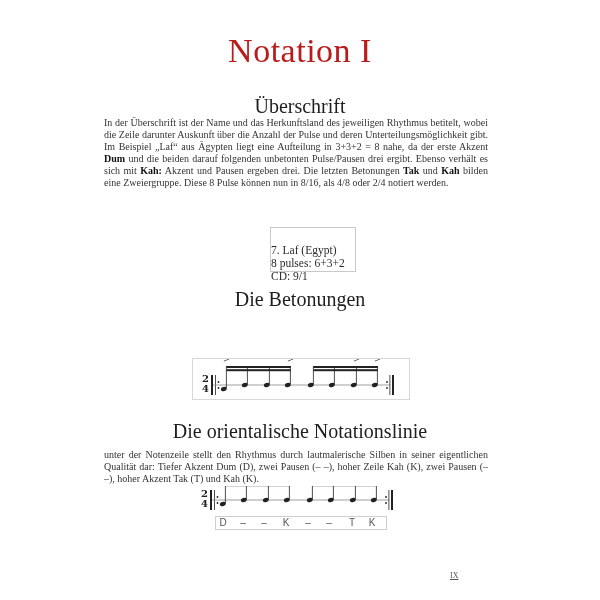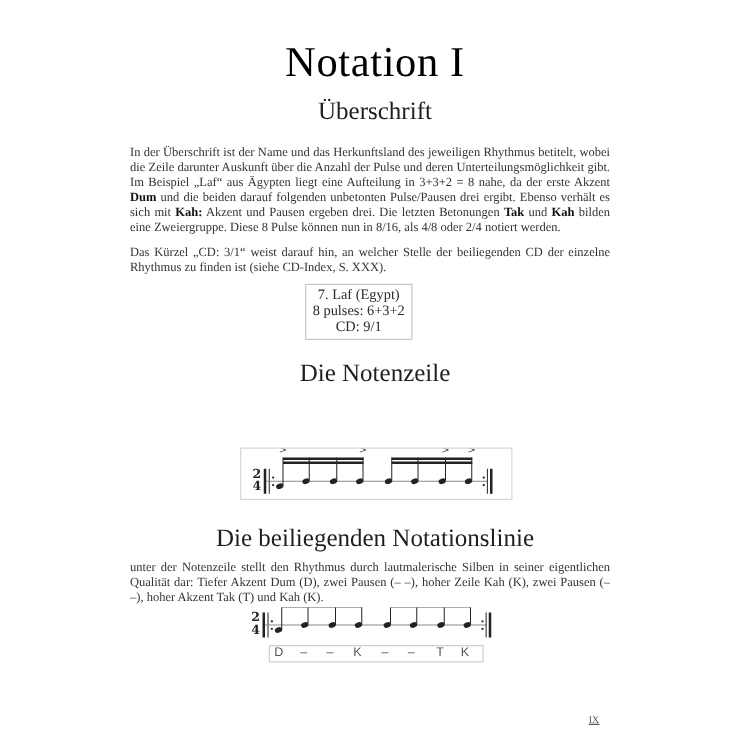--- a/index.html
+++ b/index.html
@@ -1,63 +1,62 @@
 <!DOCTYPE html>
 <html><head>
 <meta charset="utf-8">
 <style>
   html, body { margin: 0; padding: 0; background: #ffffff; }
   body { width: 600px; height: 600px; position: relative; overflow: hidden;
          font-family: "DejaVu Serif", "Liberation Serif", serif; color: #2a2a2a; }
   .page { position: absolute; left: 0; top: 0; width: 600px; height: 600px; background: #fff; }
 
   .h1 { position: absolute; left: 0; width: 600px; top: 32px; text-align: center;
-        font-family: "Liberation Serif", serif; font-size: 34px; color: #000000; letter-spacing: 0.5px; }
+        font-family: "Liberation Serif", serif; font-size: 34px; color: #b91c1c; letter-spacing: 0.5px; }
   .h2 { position: absolute; left: 0; width: 600px; text-align: center;
         font-family: "Liberation Serif", serif; font-size: 20px; color: #1e1e1e; }
 
   .para { position: absolute; left: 104px; width: 384px;
           font-family: "Liberation Serif", serif; font-size: 10px; line-height: 12.1px;
           text-align: justify; color: #333; }
   .para b { color: #111; }
 
-  .infobox { position: absolute; left: 244px; top: 227px; width: 86px; height: 45px;
-             border: 1px solid #c9c9c9; box-sizing: border-box; text-align: center;
+  .infobox { position: absolute; left: 270px; top: 227px; width: 86px; height: 45px;
+             border: 1px solid #c9c9c9; box-sizing: border-box; text-align: left;
              font-family: "Liberation Serif", serif; font-size: 11.5px; line-height: 13px;
-             padding-top: 2px; color: #2a2a2a; }
+             padding-top: 16px; color: #2a2a2a; }
 
   .staffbox { position: absolute; border: 1px solid #d8d8d8; box-sizing: border-box; background: #fff; }
   .staff svg { position: absolute; left: 0; top: 0; }
 
   .syllables { position: absolute; left: 215px; top: 516px; width: 172px; height: 14px;
                border: 1px solid #cfcfcf; box-sizing: border-box; display: flex;
                font-family: "Liberation Sans", sans-serif; font-size: 10px; color: #555; }
   .syl { position: absolute; top: 0px; width: 12px; text-align: center; line-height: 12px; }
 
-  .pagenum { position: absolute; left: 471px; top: 571px; font-family: "Liberation Serif", serif;
+  .pagenum { position: absolute; left: 450px; top: 571px; font-family: "Liberation Serif", serif;
              font-size: 8px; color: #555; text-decoration: underline; }
 </style>
 </head>
 <body>
 
 <div class="page">
 
   <div class="h1">Notation I</div>
 
-  <div class="h2" style="top:78px;">Überschrift</div>
+  <div class="h2" style="top:95px;">Überschrift</div>
   <div class="para" id="p1" style="top:117px;"><span>In der Überschrift ist der Name und das Herkunftsland des jeweiligen Rhythmus betitelt, wobei die Zeile darunter Auskunft über die Anzahl der Pulse und deren Unterteilungsmöglichkeit gibt. Im Beispiel „Laf“ aus Ägypten liegt eine Aufteilung in 3+3+2 = 8 nahe, da der erste Akzent </span><b>Dum</b><span> und die beiden darauf folgenden unbetonten Pulse/Pausen drei ergibt. Ebenso verhält es sich mit </span><b>Kah:</b><span> Akzent und Pausen ergeben drei. Die letzten Betonungen </span><b>Tak</b><span> und </span><b>Kah</b><span> bilden eine Zweiergruppe. Diese 8 Pulse können nun in 8/16, als 4/8 oder 2/4 notiert werden.</span></div>
-  <div class="para" style="top:197px;">Das Kürzel „CD: 3/1“ weist darauf hin, an welcher Stelle der beiliegenden CD der einzelne Rhythmus zu finden ist (siehe CD-Index, S. XXX).</div>
 
   <div class="infobox">
     <div>7. Laf (Egypt)</div>
     <div>8 pulses: 6+3+2</div>
     <div>CD: 9/1</div>
   </div>
 
-  <div class="h2" style="top:288px;">Die Notenzeile</div>
+  <div class="h2" style="top:288px;">Die Betonungen</div>
 
   <div class="staffbox staff" id="staff1" style="left:192px; top:358px; width:218px; height:42px;">
       <svg width="218" height="42">
         <text x="9" y="23" font-family="DejaVu Serif, serif" font-weight="bold" font-size="10" fill="#222">2</text>
         <text x="9" y="33" font-family="DejaVu Serif, serif" font-weight="bold" font-size="10" fill="#222">4</text>
         <rect x="18" y="16" width="2" height="20" fill="#222"></rect>
         <rect x="22" y="16" width="0.8" height="20" fill="#222"></rect>
         <circle cx="25.5" cy="23" r="0.9" fill="#222"></circle>
         <circle cx="25.5" cy="29" r="0.9" fill="#222"></circle>
         <line x1="20" y1="26" x2="197" y2="26" stroke="#888" stroke-width="0.8"></line>
@@ -85,21 +84,21 @@
         <ellipse cx="181.8" cy="26" rx="3" ry="2.1" transform="rotate(-20 181.8 26)" fill="#222"></ellipse>
         <line x1="184.4" y1="25.5" x2="184.4" y2="7" stroke="#222" stroke-width="0.8"></line>
         <text x="181" y="3" font-family="DejaVu Sans, sans-serif" font-size="8" fill="#333">&gt;</text>
         <rect x="33.4" y="7" width="64.4" height="2" fill="#222"></rect>
         <rect x="33.4" y="10.2" width="64.4" height="2" fill="#222"></rect>
         <rect x="120.4" y="7" width="64.4" height="2" fill="#222"></rect>
         <rect x="120.4" y="10.2" width="64.4" height="2" fill="#222"></rect>
       </svg>
     </div>
 
-  <div class="h2" style="top:420px;">Die beiliegenden Notationslinie</div>
+  <div class="h2" style="top:420px;">Die orientalische Notationslinie</div>
   <div class="para" style="top:449px;">unter der Notenzeile stellt den Rhythmus durch lautmalerische Silben in seiner eigentlichen Qualität dar: Tiefer Akzent Dum (D), zwei Pausen (– –), hoher Zeile Kah (K), zwei Pausen (– –), hoher Akzent Tak (T) und Kah (K).</div>
 
   <div class="staff" id="staff2" style="position:absolute; left:192px; top:486px; width:218px; height:30px;">
       <svg width="218" height="30">
         <text x="9" y="11" font-family="DejaVu Serif, serif" font-weight="bold" font-size="10" fill="#222">2</text>
         <text x="9" y="21" font-family="DejaVu Serif, serif" font-weight="bold" font-size="10" fill="#222">4</text>
         <rect x="18" y="4" width="2" height="20" fill="#222"></rect>
         <rect x="22" y="4" width="0.8" height="20" fill="#222"></rect>
         <circle cx="25.5" cy="11" r="0.9" fill="#222"></circle>
         <circle cx="25.5" cy="17" r="0.9" fill="#222"></circle>

